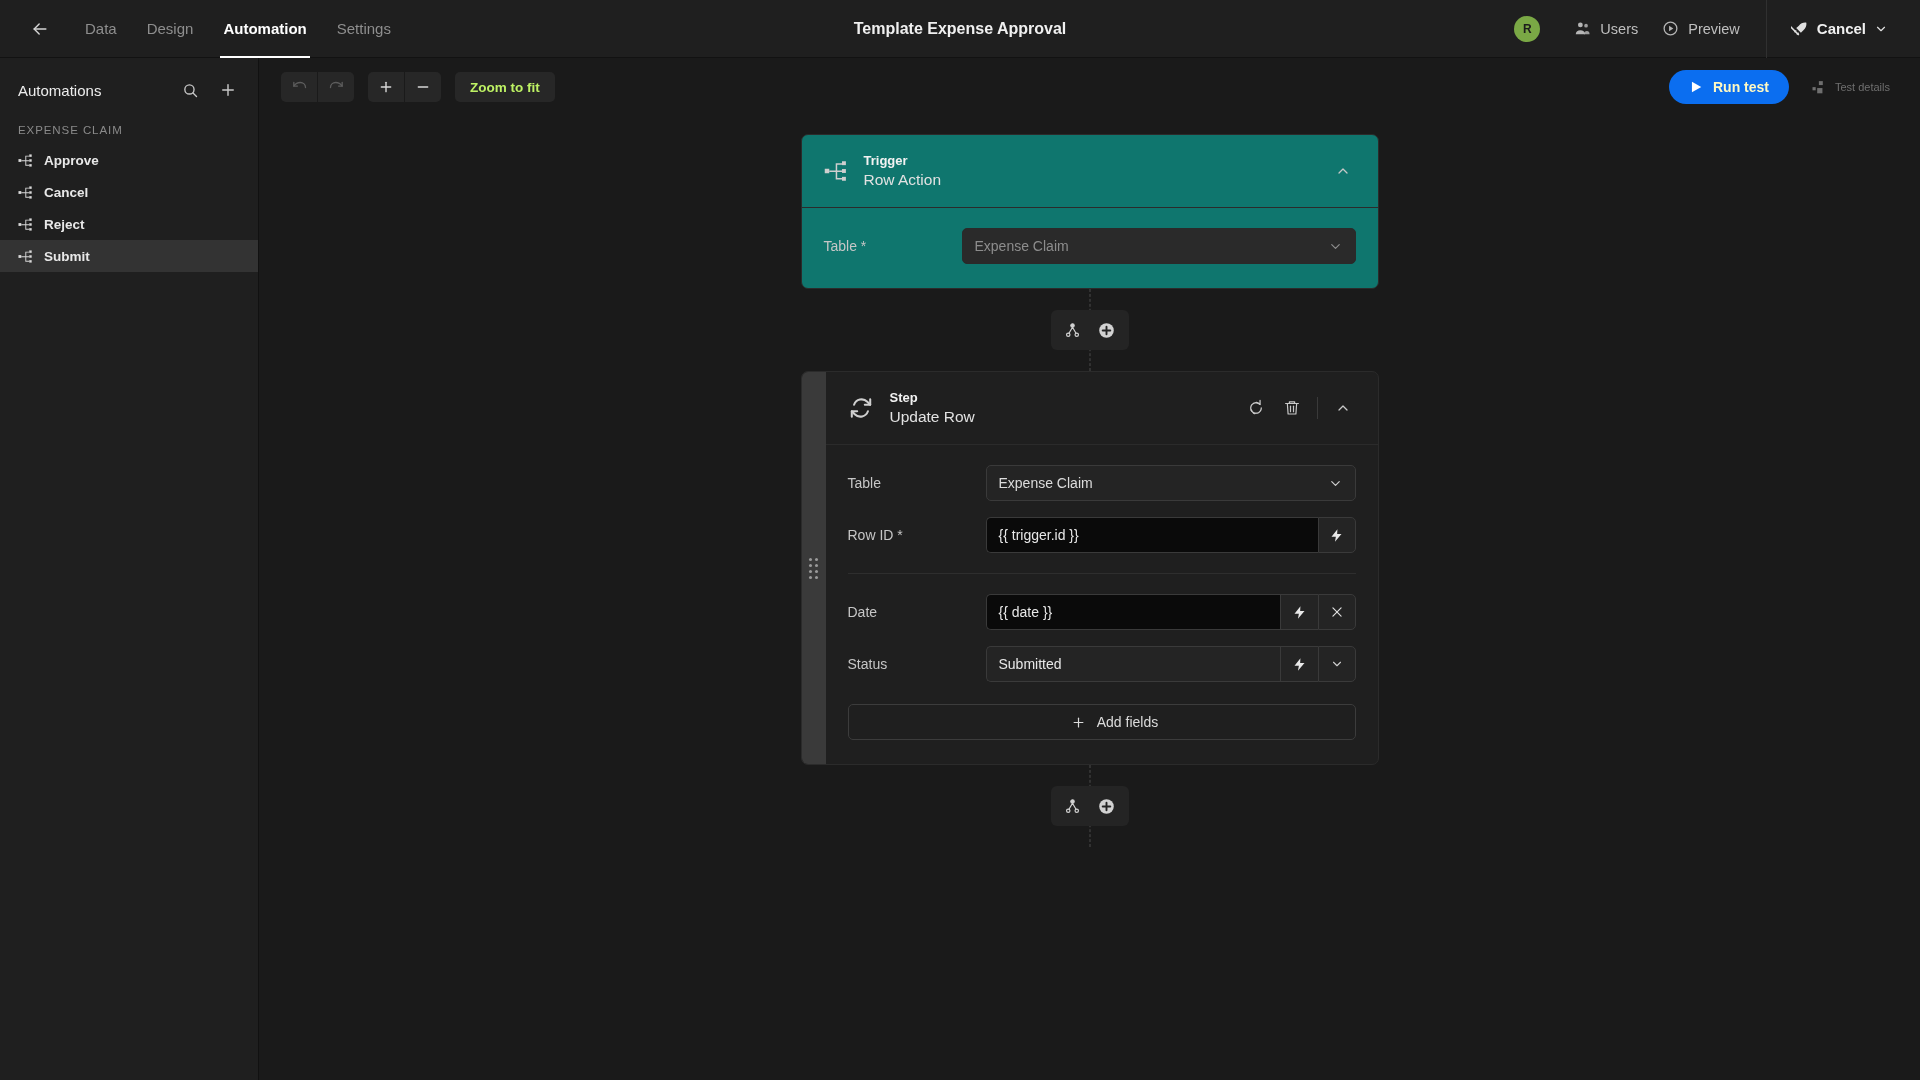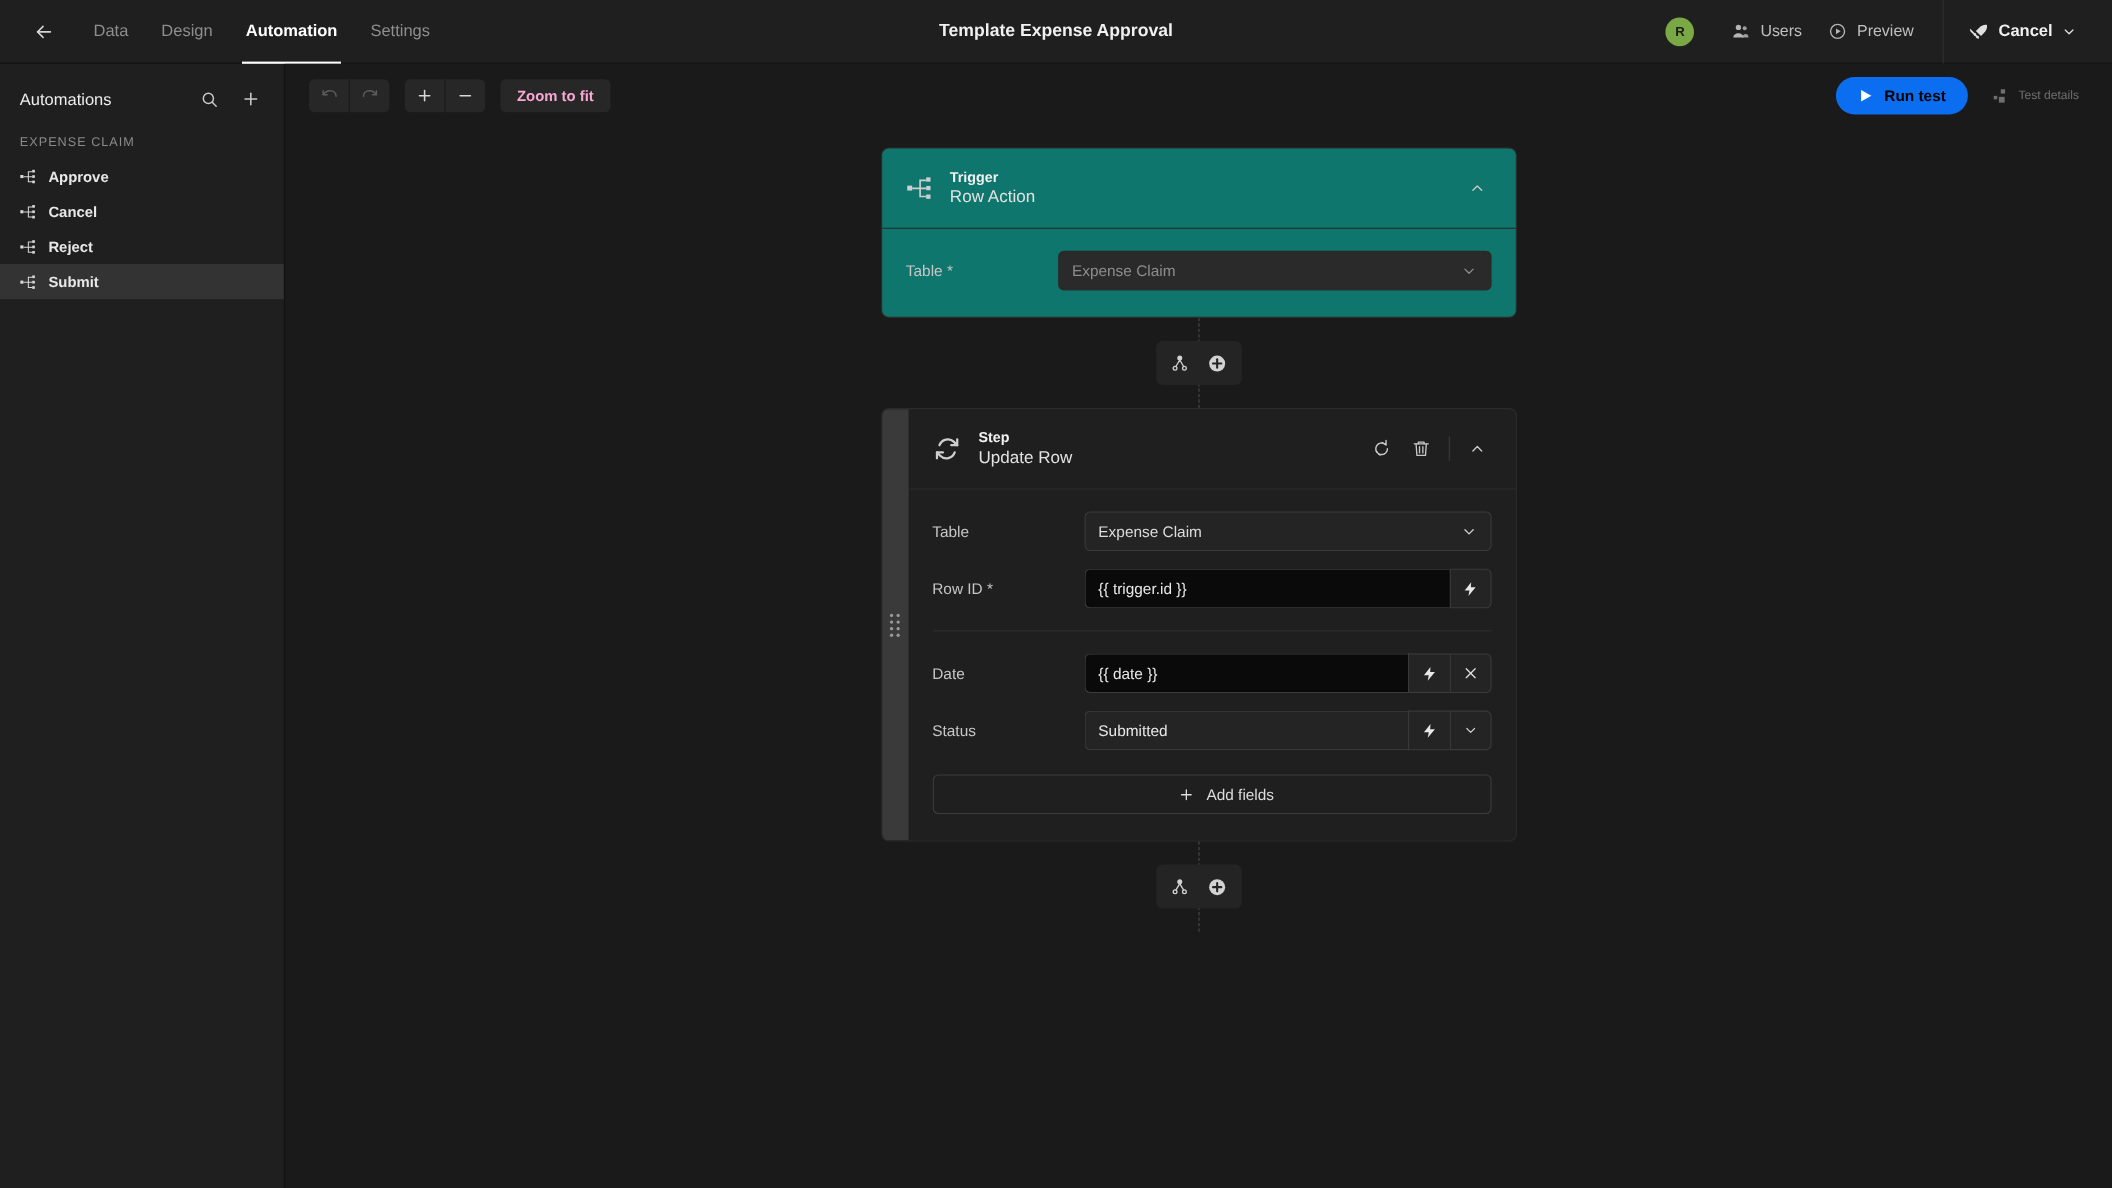--- a/index.html
+++ b/index.html
@@ -101,27 +101,27 @@
   }
   .btn-group { display: flex; background: #272727; border-radius: 5px; overflow: hidden; }
   .tool-btn {
     width: 36px; height: 30px; display: flex; align-items: center; justify-content: center;
     color: #d0d0d0; cursor: pointer; font-size: 16px;
   }
   .tool-btn.disabled { color: #5c5c5c; cursor: default; }
   .tool-divider { width: 1px; background: #1a1a1a; }
   .zoomfit-btn {
     height: 30px; padding: 0 15px; background: #272727; border-radius: 5px;
-    display: flex; align-items: center; font-size: 13.5px; color: #f9a8d4;
+    display: flex; align-items: center; font-size: 13.5px; color: #bef264;
     cursor: pointer; font-weight: bold;
   }
   .toolbar-right { margin-left: auto; display: flex; align-items: center; gap: 14px; }
   .run-test-btn {
     height: 34px; padding: 0 20px; border-radius: 17px;
-    background: #0b6ef0; color: #000000; font-size: 14px; font-weight: bold;
+    background: #0b6ef0; color: #fef9c3; font-size: 14px; font-weight: bold;
     display: flex; align-items: center; gap: 10px; cursor: pointer;
   }
   .test-details {
     display: flex; align-items: center; gap: 9px;
     font-size: 11px; color: #6f6f6f; cursor: default; padding: 6px 8px;
   }
 
   
   .flow-area { flex: 1; position: relative; overflow: hidden; }
   .flow-inner {

